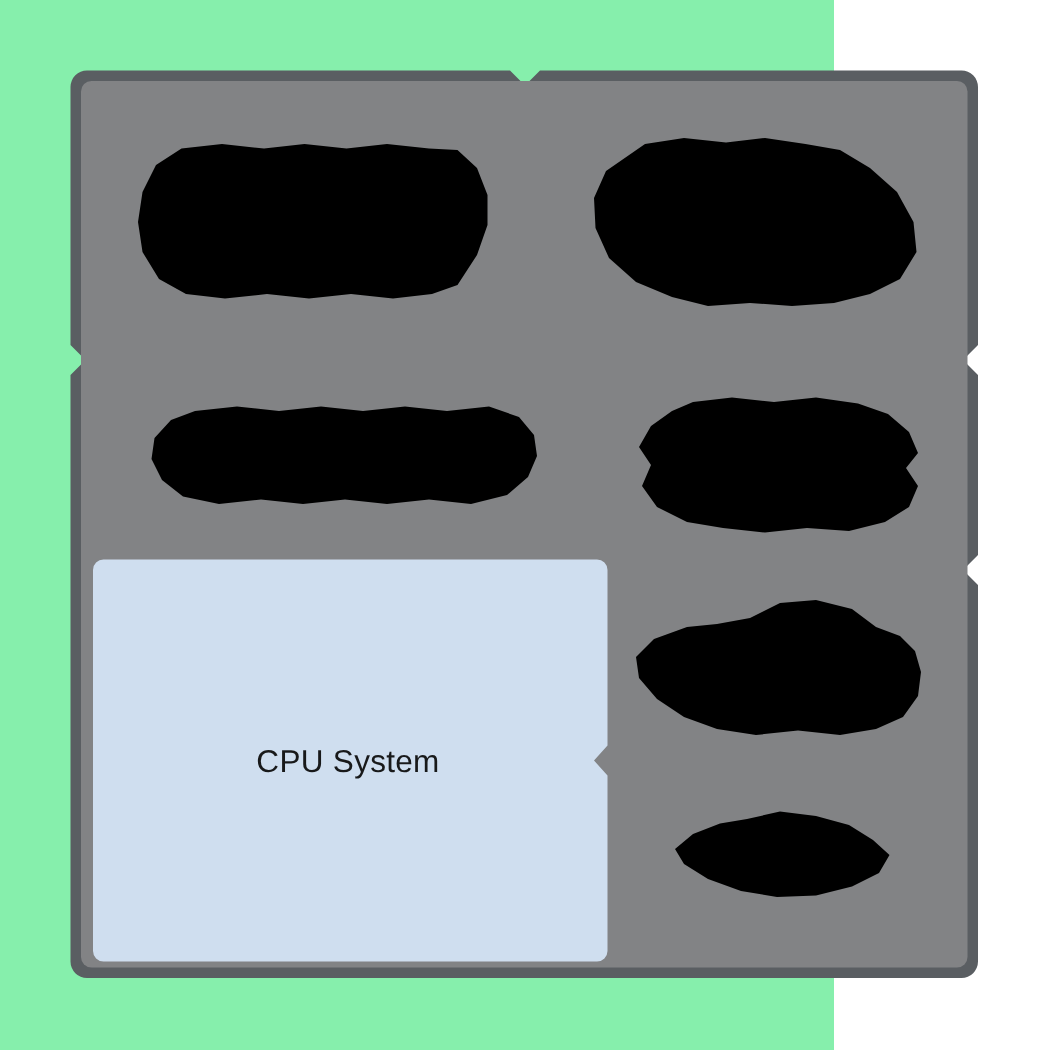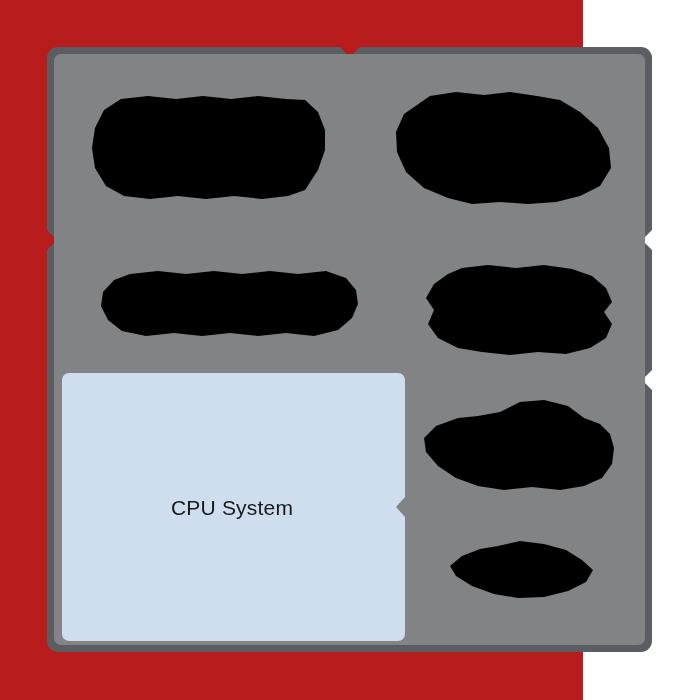--- a/index.html
+++ b/index.html
@@ -10,22 +10,21 @@
   body {
     width: 700px;
     height: 700px;
     overflow: hidden;
     font-family: "Liberation Sans", sans-serif;
   }
   #canvas {
     position: relative;
     width: 556px;
     height: 700px;
-    background: #b91c1c;
-    padding-left: 27px;
+    background: #86efac;
   }
   #diagram-svg {
     position: absolute;
     left: 0;
     top: 0;
     width: 700px;
     height: 700px;
   }
   .node-label {
     font-family: "Liberation Sans", sans-serif;

